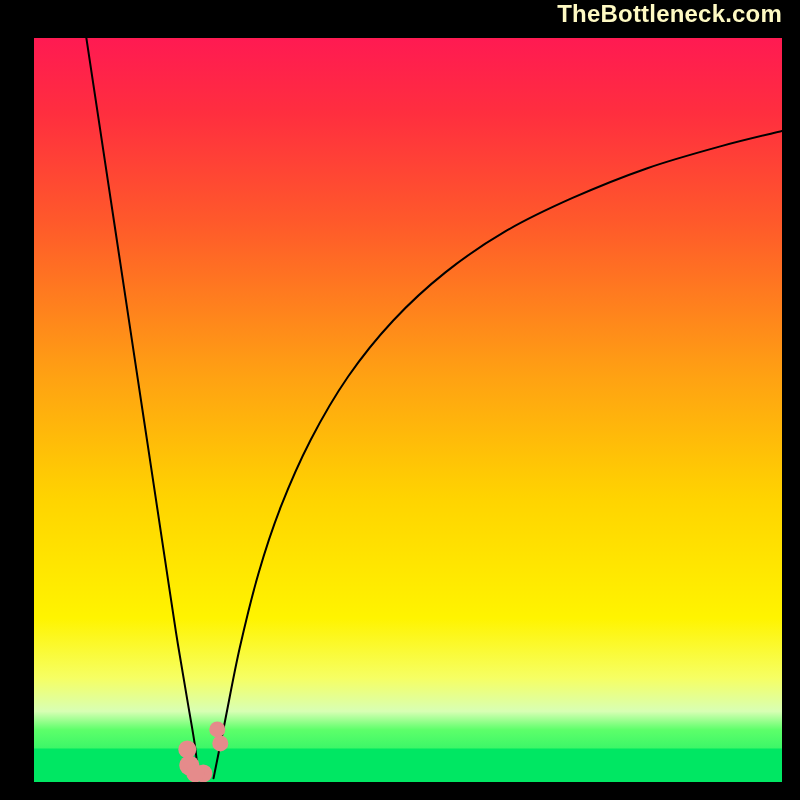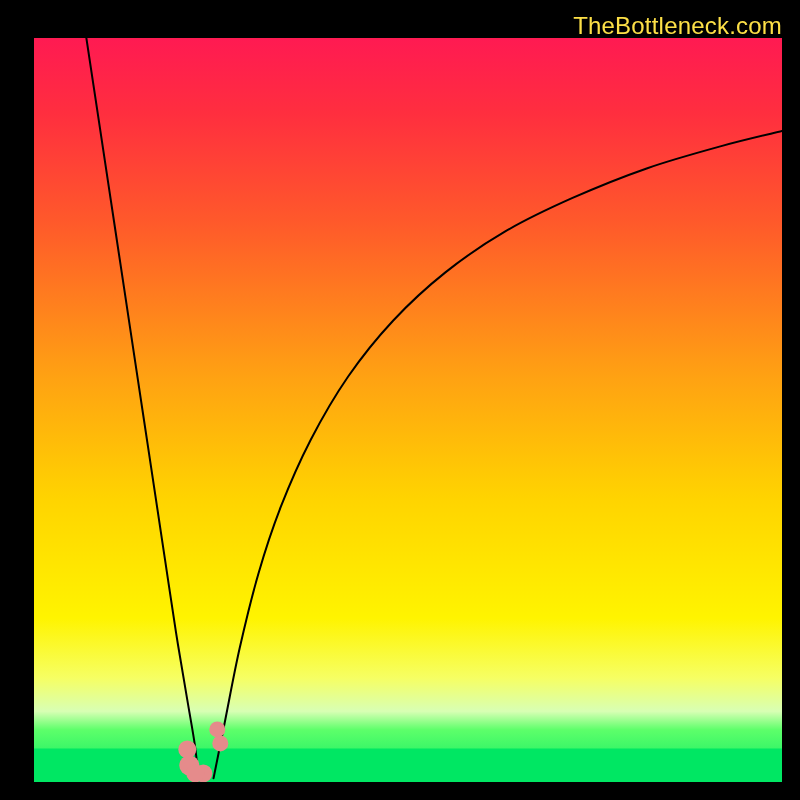--- a/index.html
+++ b/index.html
@@ -22,25 +22,25 @@
   .plot-area {
     position: absolute;
     top: 38px;
     left: 34px;
     width: 748px;
     height: 744px;
     
   }
   .watermark {
     position: absolute;
-    top: 12px;
+    top: 0;
     right: 18px;
-    color: #fde047;
+    color: #fef9c3;
     font-size: 24px;
-    font-weight: 400;
+    font-weight: 700;
     letter-spacing: 0.2px;
     user-select: none;
   }
 </style>
 </head>
 <body>
 
 <div class="frame">
 
   <div class="plot-area">

